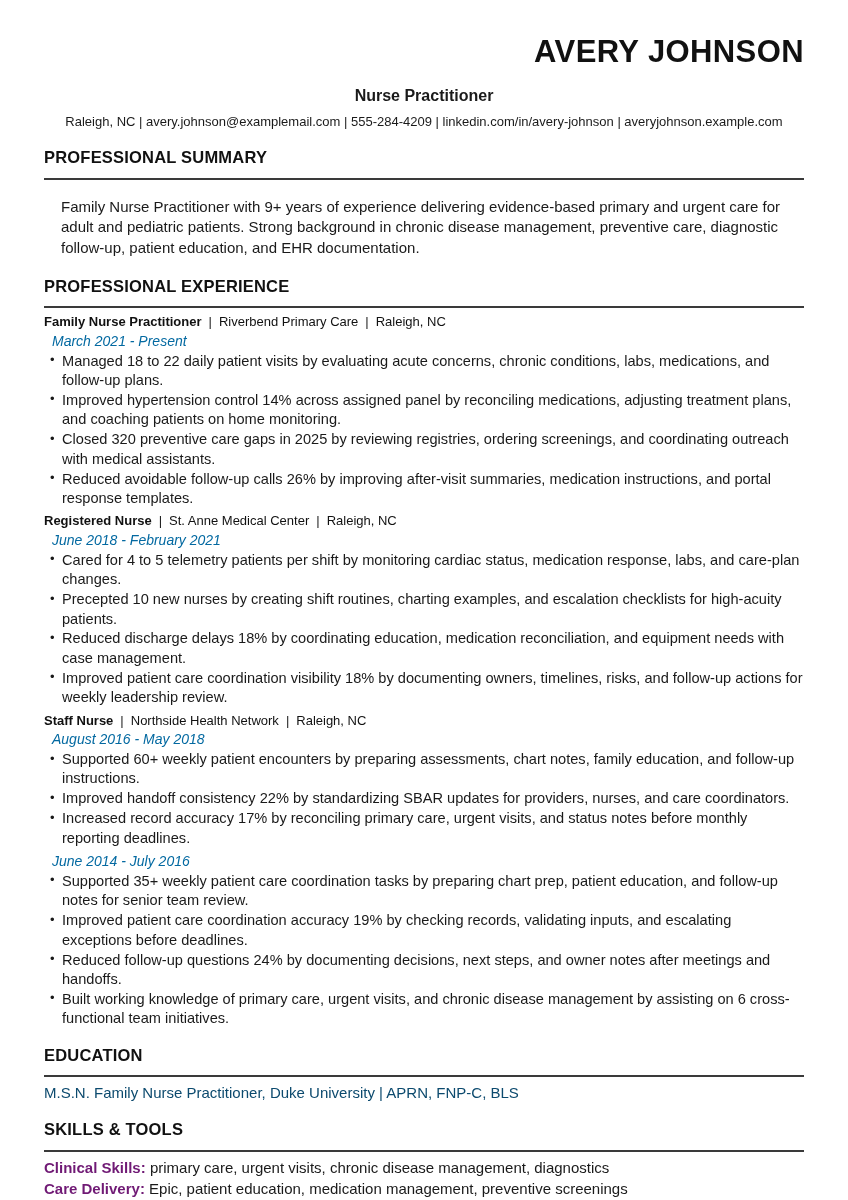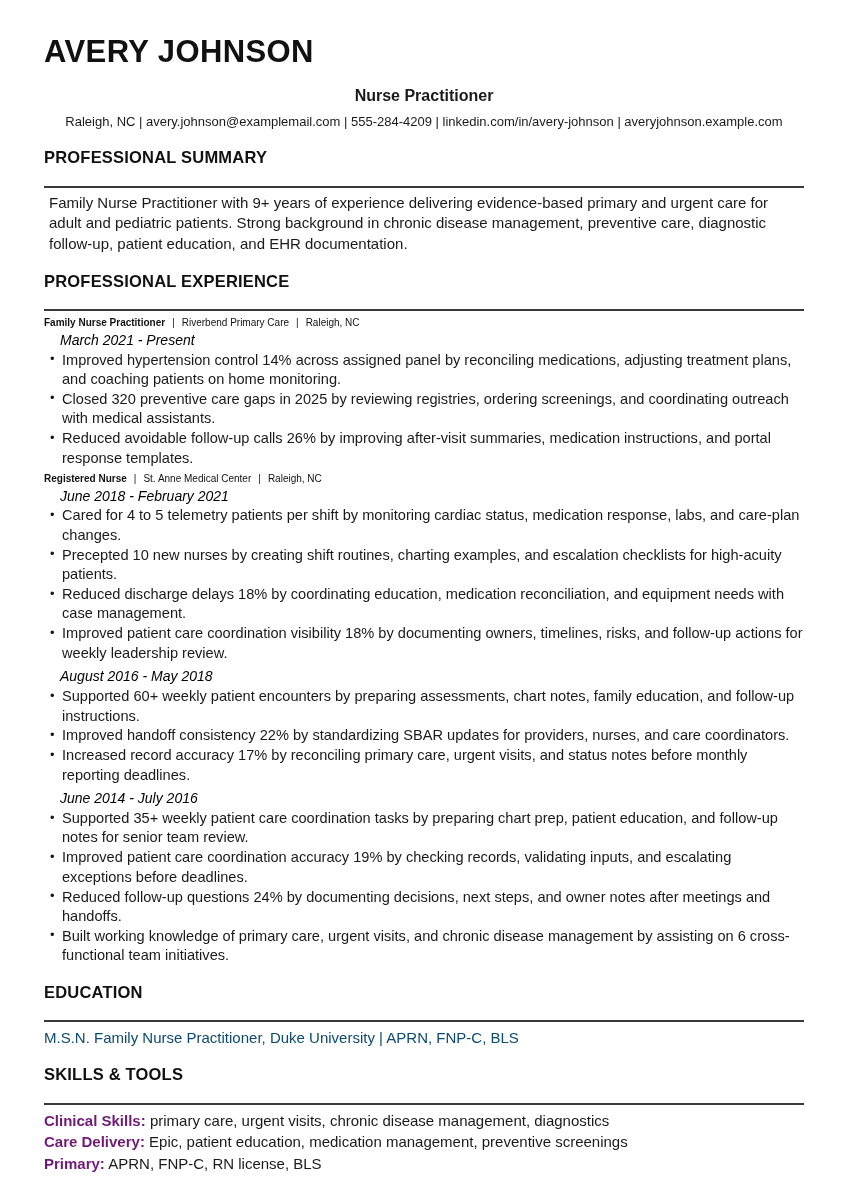--- a/index.html
+++ b/index.html
@@ -17,21 +17,21 @@
   .page {
     box-sizing: border-box;
     width: 848px;
     min-height: 1200px;
     padding: 26px 44px 20px 44px;
     background: #ffffff;
   }
 
   
   .name {
-    text-align: left;
+    text-align: right;
     font-size: 31px;
     font-weight: bold;
     letter-spacing: 0.4px;
     line-height: 1.18;
     margin: 8px 0 12px 0;
     color: #111111;
   }
   .role {
     text-align: center;
     font-size: 16px;
@@ -52,60 +52,60 @@
   
   .section {
     margin-top: 6px;
   }
   .section-title {
     font-size: 16.5px;
     font-weight: bold;
     letter-spacing: 0.2px;
     line-height: 1.25;
     color: #111111;
-    padding-bottom: 18px;
+    padding-bottom: 10px;
     border-bottom: 2px solid #3a3a3a;
     margin: 16px 0 5px 0;
   }
 
   .summary-text {
     font-size: 15px;
     line-height: 1.38;
-    margin: 5px;
+    margin: 17px;
     color: #1a1a1a;
   }
 
   
   .job {
     margin-top: 4px;
   }
   .job:first-child { margin-top: 0; }
   .job-head {
-    font-size: 10px;
+    font-size: 13px;
     line-height: 1.35;
     color: #111111;
     white-space: nowrap;
   }
   .job-title {
     font-weight: bold;
   }
   .job-sep {
     display: inline-block;
     padding: 0 7px;
     color: #1a1a1a;
   }
   .job-company, .job-location {
     font-weight: normal;
   }
   .job-dates {
     font-size: 14px;
     font-style: italic;
     line-height: 1.35;
-    margin: 1px 0 1px 16px;
-    color: #000000;
+    margin: 1px 0 1px 8px;
+    color: #0369a1;
   }
   ul.bullets {
     list-style: none;
     margin: 0;
     padding: 0;
   }
   ul.bullets li {
     position: relative;
     font-size: 14.6px;
     line-height: 1.33;
@@ -160,40 +160,44 @@
 
   <div class="section">
     <div class="section-title">PROFESSIONAL EXPERIENCE</div>
 
     <div class="job">
       <div class="job-head">
         <span class="job-title">Family Nurse Practitioner</span><span class="job-sep">|</span><span class="job-company">Riverbend Primary Care</span><span class="job-sep">|</span><span class="job-location">Raleigh, NC</span>
       </div>
       <div class="job-dates">March 2021 - Present</div>
       <ul class="bullets">
+        <li>Managed 18 to 22 daily patient visits by evaluating acute concerns, chronic conditions, labs, medications, and follow-up plans.</li>
         <li>Improved hypertension control 14% across assigned panel by reconciling medications, adjusting treatment plans, and coaching patients on home monitoring.</li>
         <li>Closed 320 preventive care gaps in 2025 by reviewing registries, ordering screenings, and coordinating outreach with medical assistants.</li>
         <li>Reduced avoidable follow-up calls 26% by improving after-visit summaries, medication instructions, and portal response templates.</li>
       </ul>
     </div>
 
     <div class="job">
       <div class="job-head">
         <span class="job-title">Registered Nurse</span><span class="job-sep">|</span><span class="job-company">St. Anne Medical Center</span><span class="job-sep">|</span><span class="job-location">Raleigh, NC</span>
       </div>
       <div class="job-dates">June 2018 - February 2021</div>
       <ul class="bullets">
         <li>Cared for 4 to 5 telemetry patients per shift by monitoring cardiac status, medication response, labs, and care-plan changes.</li>
         <li>Precepted 10 new nurses by creating shift routines, charting examples, and escalation checklists for high-acuity patients.</li>
         <li>Reduced discharge delays 18% by coordinating education, medication reconciliation, and equipment needs with case management.</li>
         <li>Improved patient care coordination visibility 18% by documenting owners, timelines, risks, and follow-up actions for weekly leadership review.</li>
       </ul>
     </div>
 
     <div class="job">
+      <div class="job-head">
+        <span class="job-title">Staff Nurse</span><span class="job-sep">|</span><span class="job-company">Northside Health Network</span><span class="job-sep">|</span><span class="job-location">Raleigh, NC</span>
+      </div>
       <div class="job-dates">August 2016 - May 2018</div>
       <ul class="bullets">
         <li>Supported 60+ weekly patient encounters by preparing assessments, chart notes, family education, and follow-up instructions.</li>
         <li>Improved handoff consistency 22% by standardizing SBAR updates for providers, nurses, and care coordinators.</li>
         <li>Increased record accuracy 17% by reconciling primary care, urgent visits, and status notes before monthly reporting deadlines.</li>
       </ul>
     </div>
 
     <div class="job">
       <div class="job-dates">June 2014 - July 2016</div>

